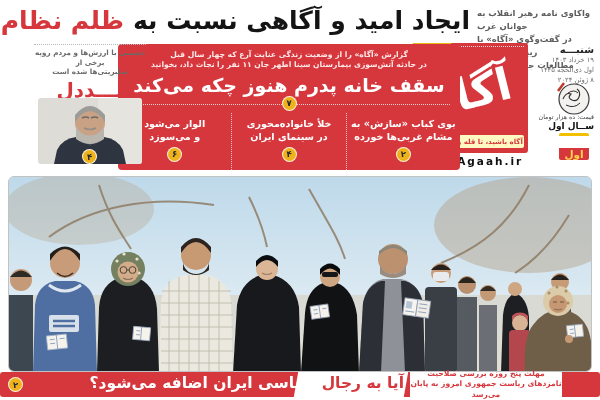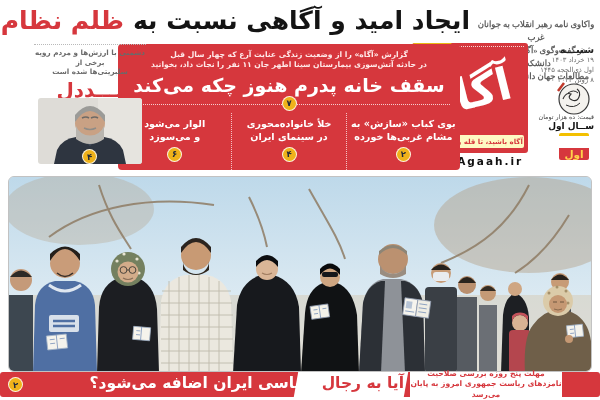--- a/index.html
+++ b/index.html
@@ -4,23 +4,23 @@
 <style>
   * { margin:0; padding:0; box-sizing:border-box; }
   html,body { background:#888; }
   #page {
     position:relative; width:600px; height:400px; margin:0 auto;
     background:#ffffff; overflow:hidden;
     font-family:"DejaVu Sans", sans-serif;
   }
   
   .kicker-right {
-    position:absolute; top:18px; right:5px; width:118px;
-    direction:rtl; text-align:center;
-    font-size:8.5px; line-height:13px; color:#5f5f5f; font-weight:bold;font-family:Liberation Serif, serif;
+    position:absolute; top:7px; right:5px; width:118px;
+    direction:rtl; text-align:left;
+    font-size:8.5px; line-height:13px; color:#5f5f5f; font-weight:bold;
   }
   .main-headline {
     position:absolute; top:6px; left:110px; width:360px;
     direction:rtl; text-align:center; white-space:nowrap;
     font-size:25px; font-weight:900; color:#141414; letter-spacing:-0.5px;
   }
   .main-headline .hl-red { color:#d6373d; }
   
   .logo-block {
     position:absolute; top:43px; left:412px; width:116px; height:110px;

